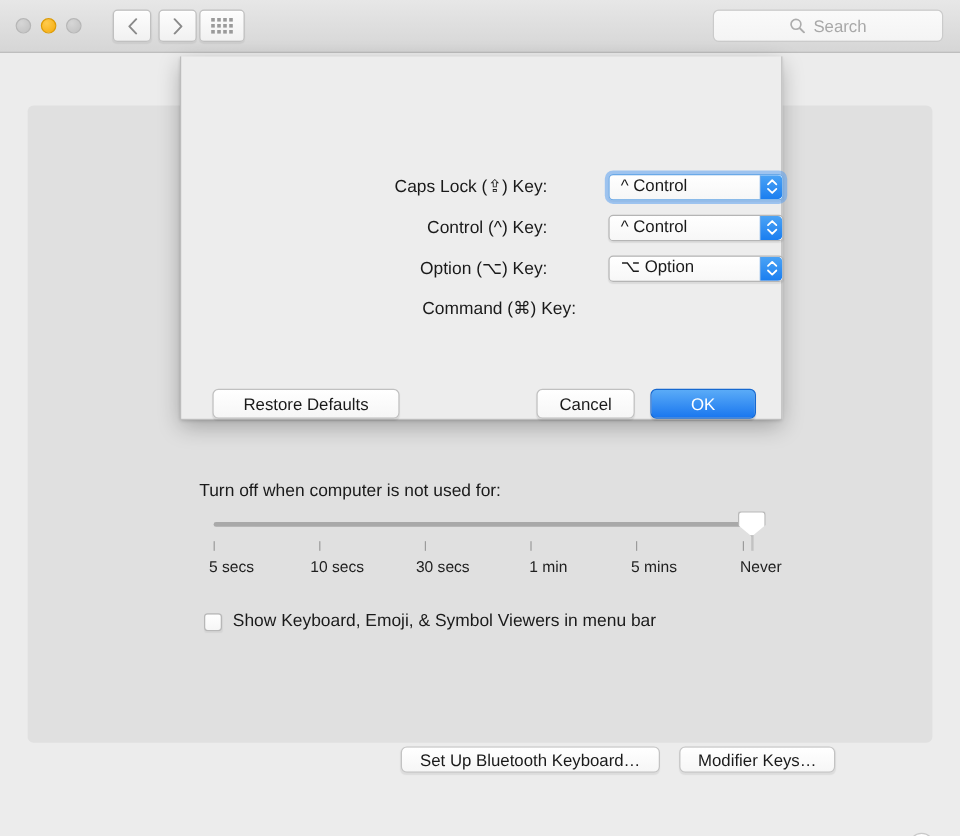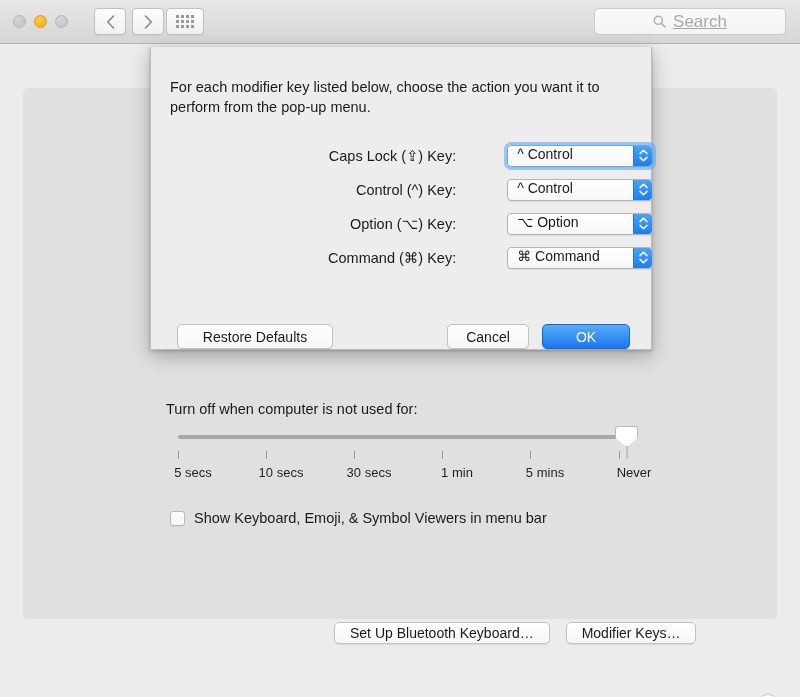--- a/index.html
+++ b/index.html
@@ -53,21 +53,21 @@
     text-align: center; font-size: 14.5px; color: #3a3a3a;
   }
 
   .searchfield {
     position: absolute; right: 14px; top: 8px;
     width: 192px; height: 27px; border-radius: 5px;
     background: linear-gradient(to bottom, #fafafa, #f4f4f4);
     border: 1px solid #cbcbcb;
     display: flex; align-items: center; justify-content: center; gap: 7px;
   }
-  .searchfield .sf-ph { font-size: 17px; color: #a8a8a8; text-decoration: underline; }
+  .searchfield .sf-ph { font-size: 14px; color: #a8a8a8; }
 
   
   .pane {
     position: absolute; left: 0; top: 44px; width: 800px; height: 653px;
     background: #ececec;
   }
   .panel-box {
     position: absolute; left: 23px; top: 44px;
     width: 754px; height: 531px;
     background: #e0e0e0;
@@ -295,21 +295,20 @@
   <div class="searchfield">
     <svg width="13" height="13" viewBox="0 0 13 13">
       <circle cx="5.3" cy="5.3" r="4.1" fill="none" stroke="#adadad" stroke-width="1.4"></circle>
       <path d="M8.5 8.5 L12 12" stroke="#adadad" stroke-width="1.6" stroke-linecap="round"></path>
     </svg>
     <span class="sf-ph">Search</span>
   </div>
 </div>
 
 <div class="sheet">
-  <div class="sheet-text">For each modifier key listed below, choose the action you want it to perform from the pop-up menu.</div>
 
   <div class="rows">
 
     <div class="row">
       <span class="row-label">Caps Lock (⇪) Key:</span>
       <div class="popup focused">
         <span class="pv">^ Control</span>
         <span class="arrows">
           <svg width="9" height="6" viewBox="0 0 9 6">
             <path d="M1 4.6 L4.5 1.2 L8 4.6" fill="none" stroke="#ffffff" stroke-width="1.5" stroke-linecap="round" stroke-linejoin="round"></path>
@@ -346,31 +345,20 @@
           </svg>
           <svg width="9" height="6" viewBox="0 0 9 6">
             <path d="M1 1.4 L4.5 4.8 L8 1.4" fill="none" stroke="#ffffff" stroke-width="1.5" stroke-linecap="round" stroke-linejoin="round"></path>
           </svg>
         </span>
       </div>
     </div>
 
     <div class="row">
       <span class="row-label">Command (⌘) Key:</span>
-      <div class="popup">
-        <span class="pv">⌘ Command</span>
-        <span class="arrows">
-          <svg width="9" height="6" viewBox="0 0 9 6">
-            <path d="M1 4.6 L4.5 1.2 L8 4.6" fill="none" stroke="#ffffff" stroke-width="1.5" stroke-linecap="round" stroke-linejoin="round"></path>
-          </svg>
-          <svg width="9" height="6" viewBox="0 0 9 6">
-            <path d="M1 1.4 L4.5 4.8 L8 1.4" fill="none" stroke="#ffffff" stroke-width="1.5" stroke-linecap="round" stroke-linejoin="round"></path>
-          </svg>
-        </span>
-      </div>
     </div>
 
   </div>
 
   <div class="sheet-buttons">
     <button id="btn-restore" class="btn plain">Restore Defaults</button>
     <button id="btn-cancel" class="btn plain">Cancel</button>
     <button id="btn-ok" class="btn default">OK</button>
   </div>
 </div>

